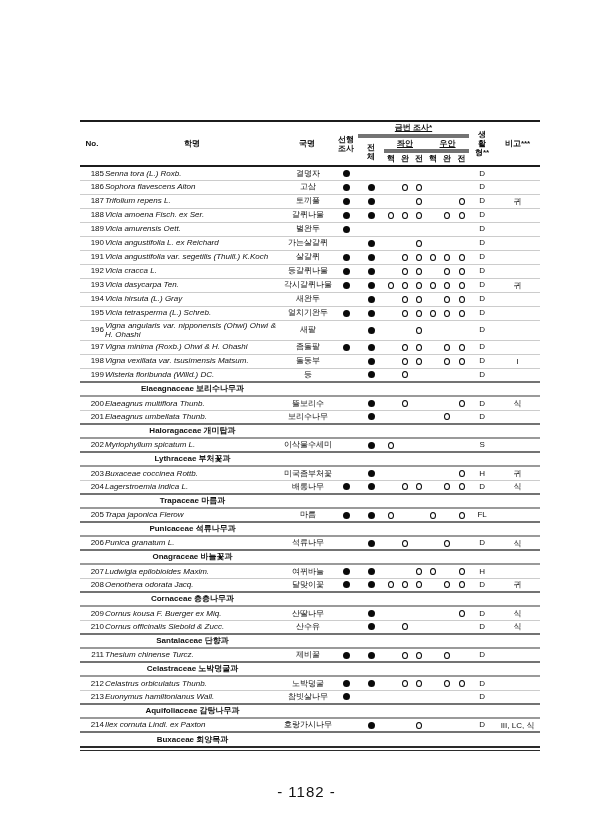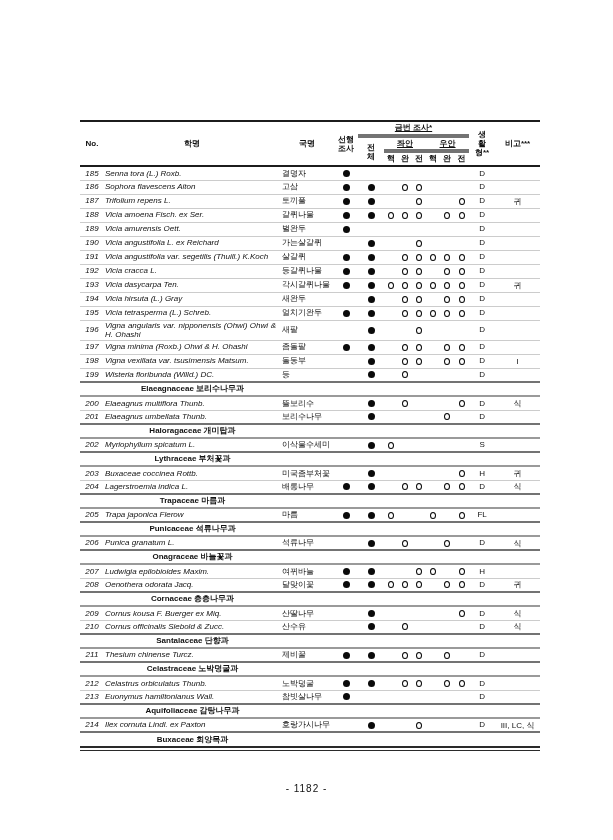--- a/index.html
+++ b/index.html
@@ -12,37 +12,37 @@
   .tablewrap { position:absolute; left:80px; top:120px; width:460px; }
   table { border-collapse:collapse; table-layout:fixed; width:460px;
           border-top:2.5px solid #1c1c1c; }
   th, td { padding:0; font-size:8px; line-height:9.5px; vertical-align:middle; }
   thead th { font-weight:bold; text-align:center; height:15px; }
   thead { border-bottom:2px solid #1c1c1c; }
   th.grp { border-bottom:4px solid #737373;text-decoration:underline; }
   .stack div { line-height:9px; }
   tbody td { border-top:1px solid #cccccc; height:14px; }
   tr.sp td.sci { font-style:italic; text-align:justify; padding-left:1px; padding-right:4px;margin-top:39px; }
-  tr.sp td.no  { text-align:center;font-style:italic; }
-  tr.sp td.kor { text-align:left; padding-left:2px;margin-top:47px; }
+  tr.sp td.no  { text-align:right; }
+  tr.sp td.kor { text-align:center; padding-left:2px;margin-top:47px; }
   tr.sp td.mark, tr.sp td.c { text-align:center; }
   tr.sp td.life { text-align:center; }
   tr.sp td.note { text-align:center; line-height:9px; }
   tr.fam td { border-top:2px solid #737373; border-bottom:2px solid #9a9a9a; }
   tr.fam .fam-inner { width:225px; text-align:center; font-weight:bold; }
   tr.fam:last-child td { border-bottom:none; }
   .dot { display:inline-block; width:7px; height:7px; border-radius:50%;
          background:#0a0a0a; vertical-align:middle; }
   .ring { display:inline-block; width:6px; height:7px; border-radius:50%;
           border:1.1px solid #0a0a0a; background:#fff; vertical-align:middle; }
   .bottom-rule { margin-top:0px; }
   .bottom-rule .bar { height:1.6px; background:#2a2a2a; }
   .bottom-rule .gap { height:2px; }
   .footer { position:absolute; top:783px; left:0; width:100%;
-            text-align:center; font-size:10px; letter-spacing:1px; }
+            text-align:center; font-size:15px; letter-spacing:1px; }
 </style>
 </head>
 <body>
 
 <div class="page">
   <div class="tablewrap">
     <table>
       <colgroup>
         <col style="width:24px">
           <col style="width:176px">

